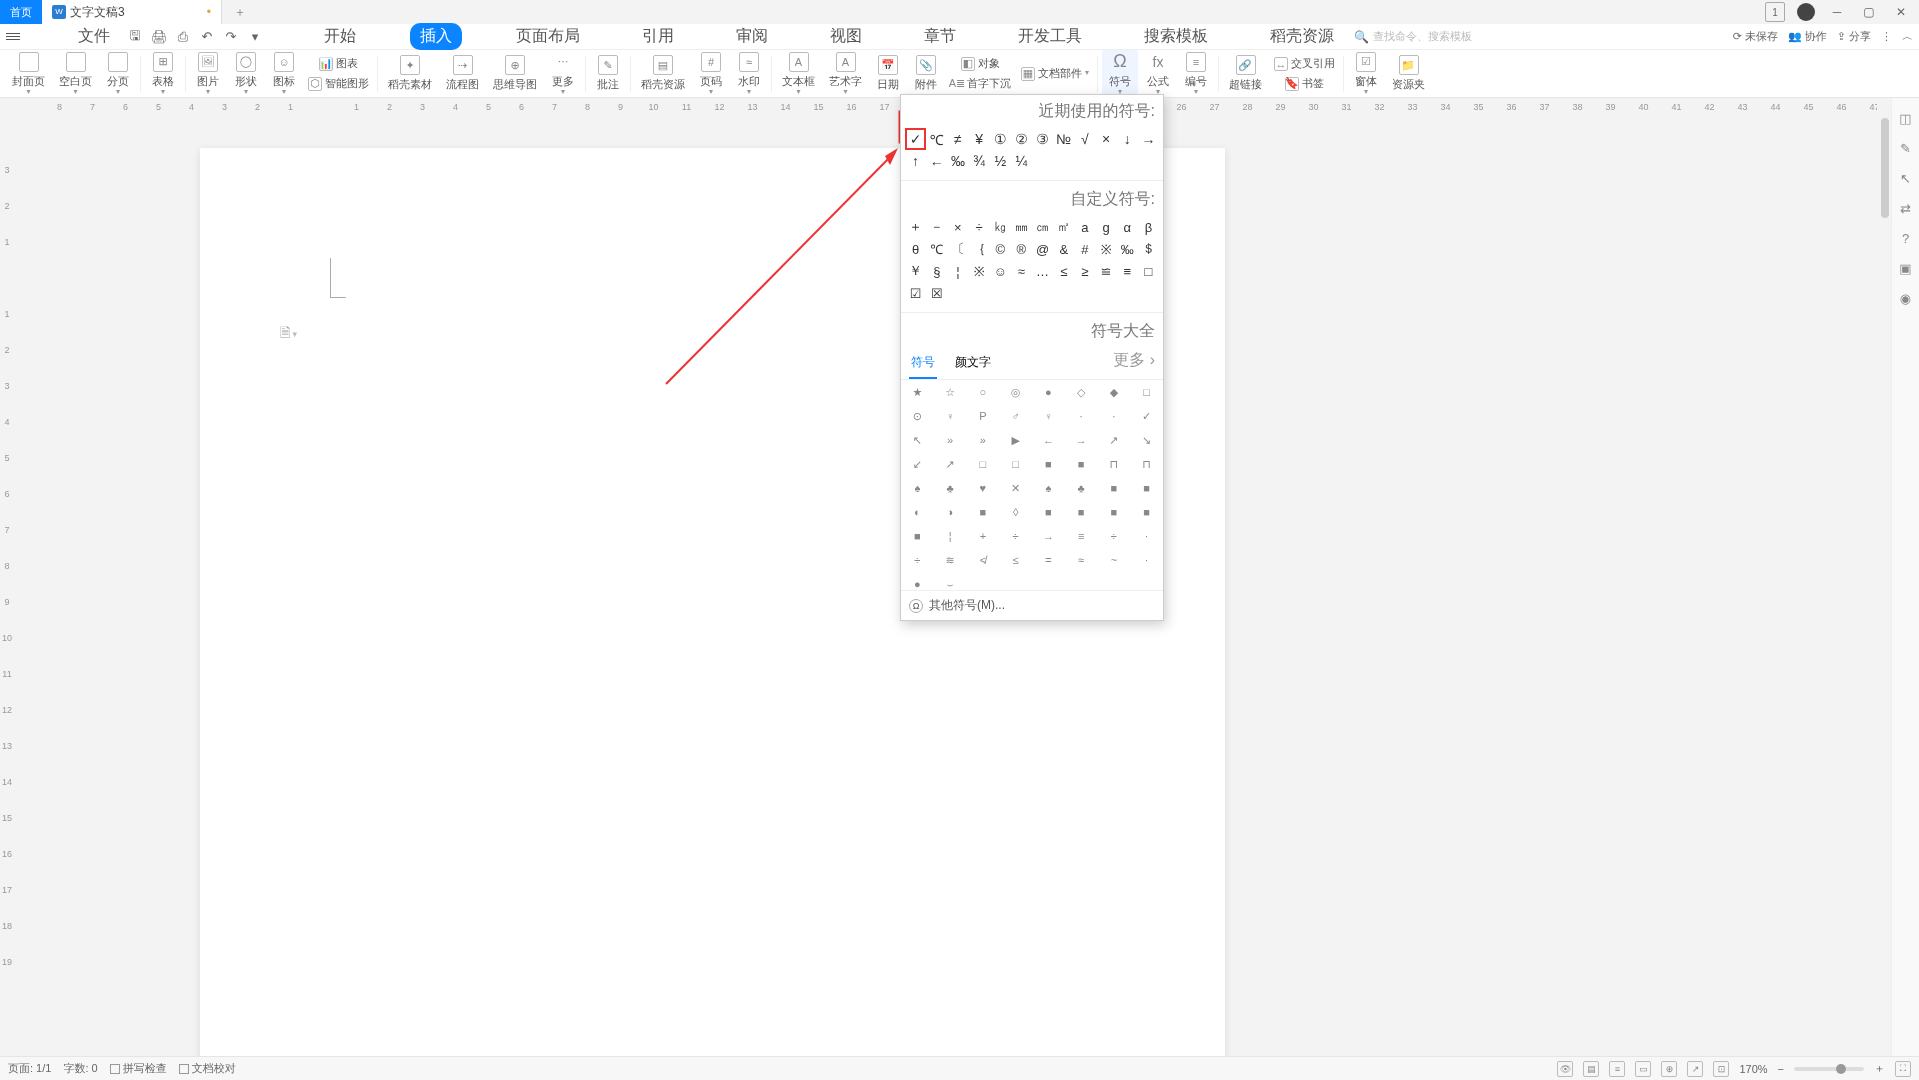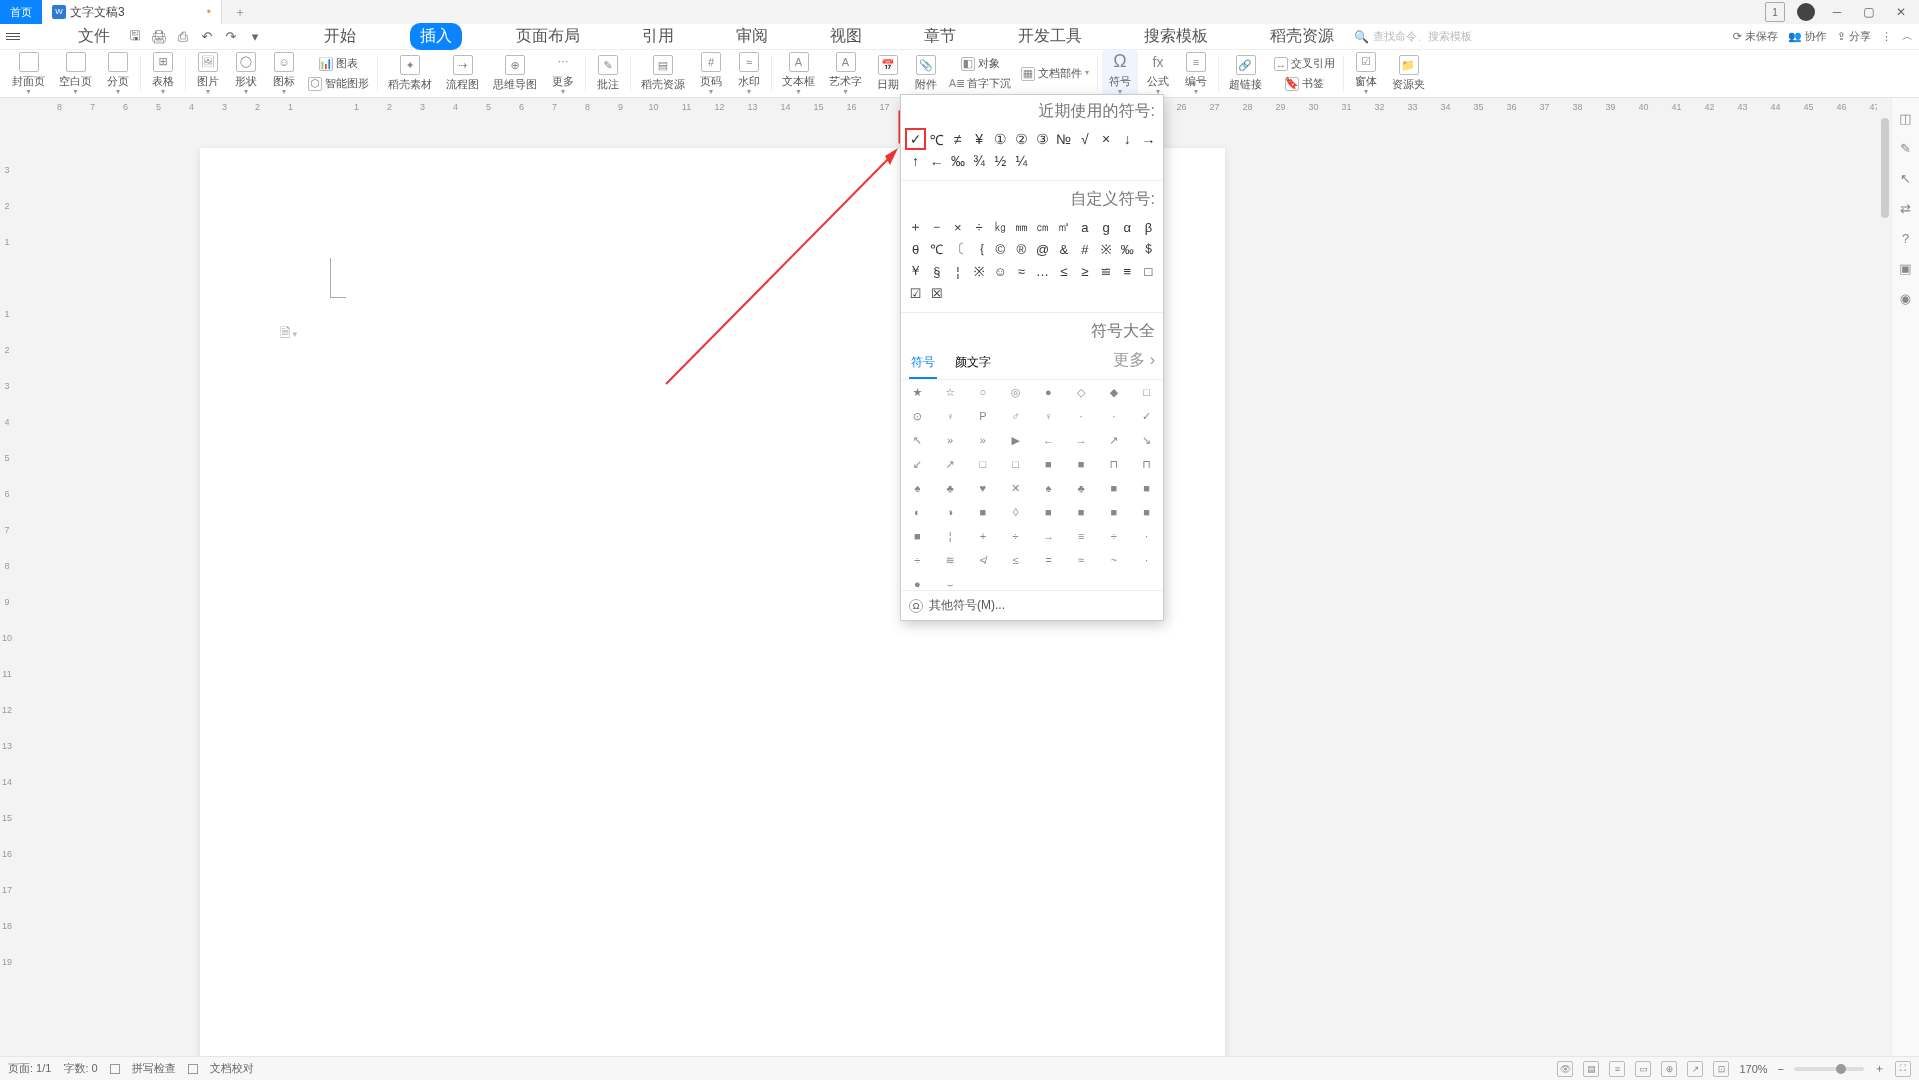--- a/index.html
+++ b/index.html
@@ -77,21 +77,21 @@
 
 .rsidebar { position:absolute; top:98px; right:0; width:28px; bottom:24px; background:#f9f9f9; border-left:1px solid #eee; display:flex; flex-direction:column; align-items:center; gap:14px; padding-top:12px;}
 .rsidebar .s { width:16px; height:16px; color:#888; display:flex; align-items:center; justify-content:center; font-size:13px;}
 
 
 .vscroll { position:absolute; right:28px; top:98px; bottom:24px; width:14px; background:#f3f3f3;}
 .vscroll .thumb { position:absolute; top:20px; right:2px; width:8px; height:100px; background:#ccc; border-radius:4px;}
 
 
 .statusbar { position:absolute; bottom:0; left:0; right:0; height:24px; background:#f7f7f7; border-top:1px solid #e5e5e5; display:flex; align-items:center; padding:0 8px; gap:12px; font-size:11px; color:#666;}
-.statusbar .chk { display:flex; align-items:center; gap:12px;}
+.statusbar .chk { display:flex; align-items:center; gap:3px;}
 .statusbar .sbox { width:10px; height:10px; border:1px solid #999;}
 .sb-right { margin-left:auto; display:flex; align-items:center; gap:10px;}
 .sb-right .vico { width:16px; height:16px; border:1px solid #bbb; border-radius:2px; display:flex; align-items:center; justify-content:center; font-size:9px; color:#888;}
 .zoom-slider { width:70px; height:4px; background:#ddd; position:relative; border-radius:2px;}
 .zoom-slider .knob { position:absolute; top:-3px; left:60%; width:10px; height:10px; border-radius:50%; background:#999;}
 
 
 .arrow-svg { position:absolute; top:0; left:0; width:1919px; height:1080px; pointer-events:none; z-index:50;}
 </style>
 </head>

